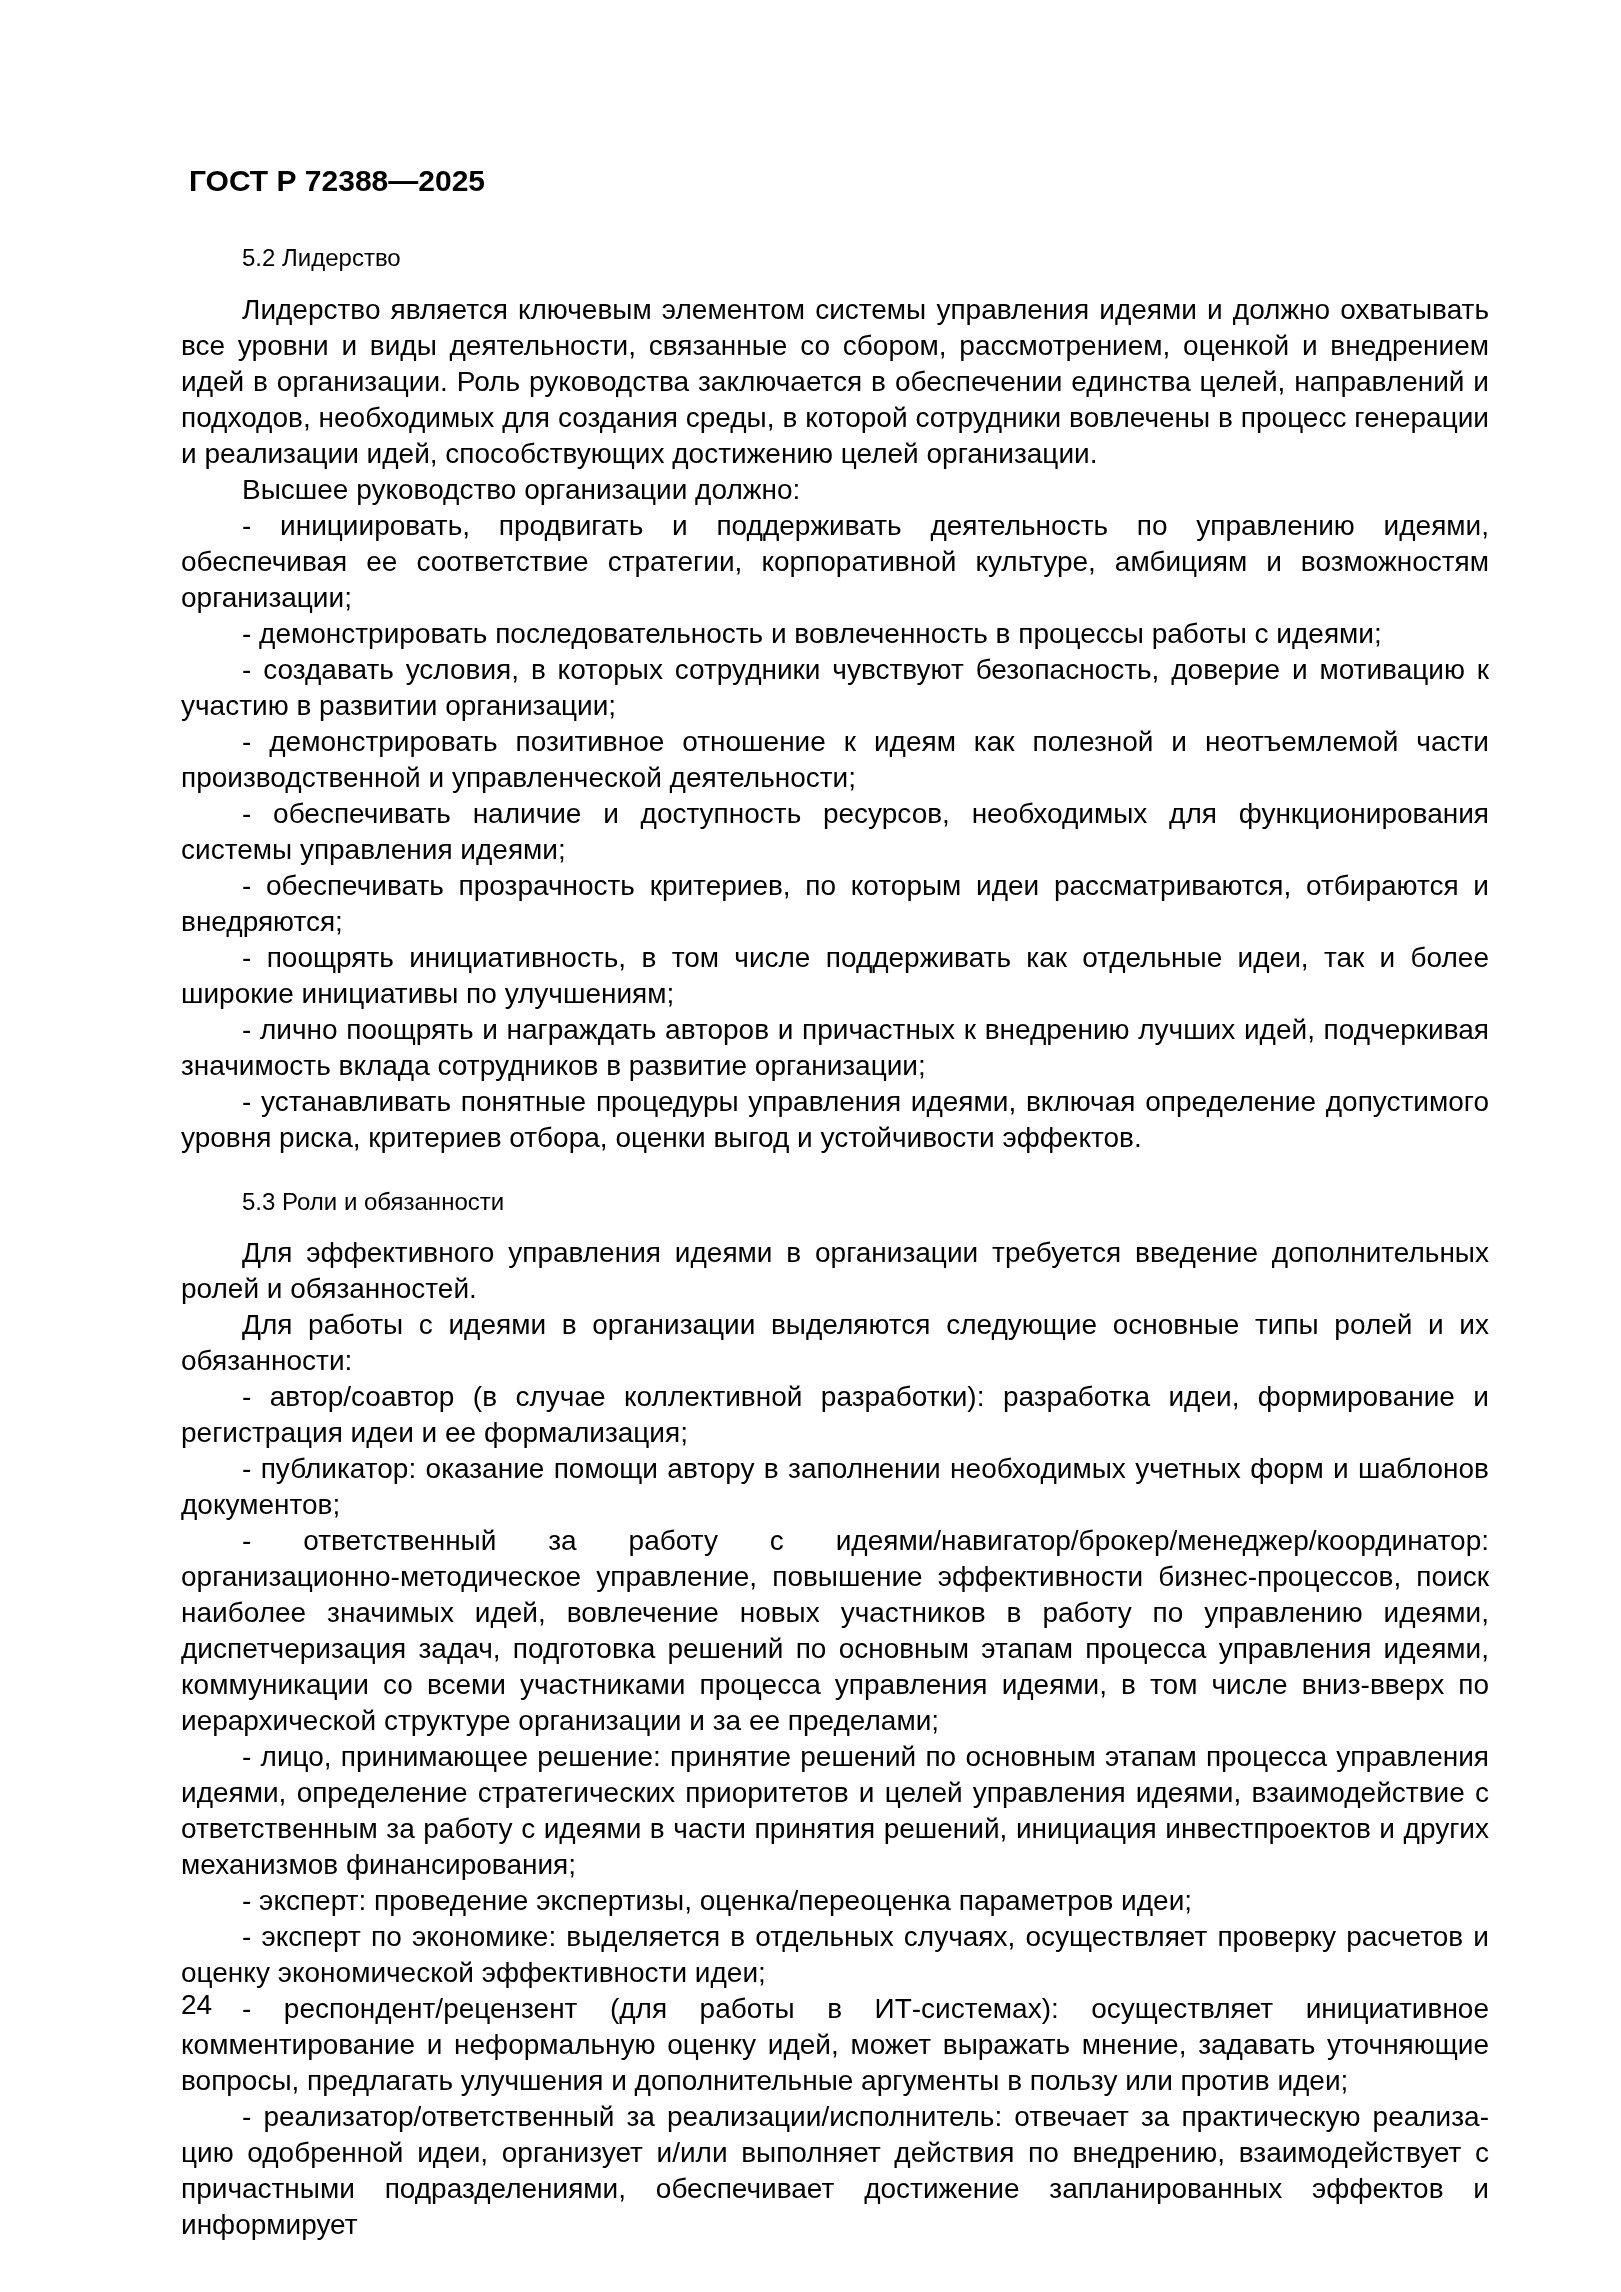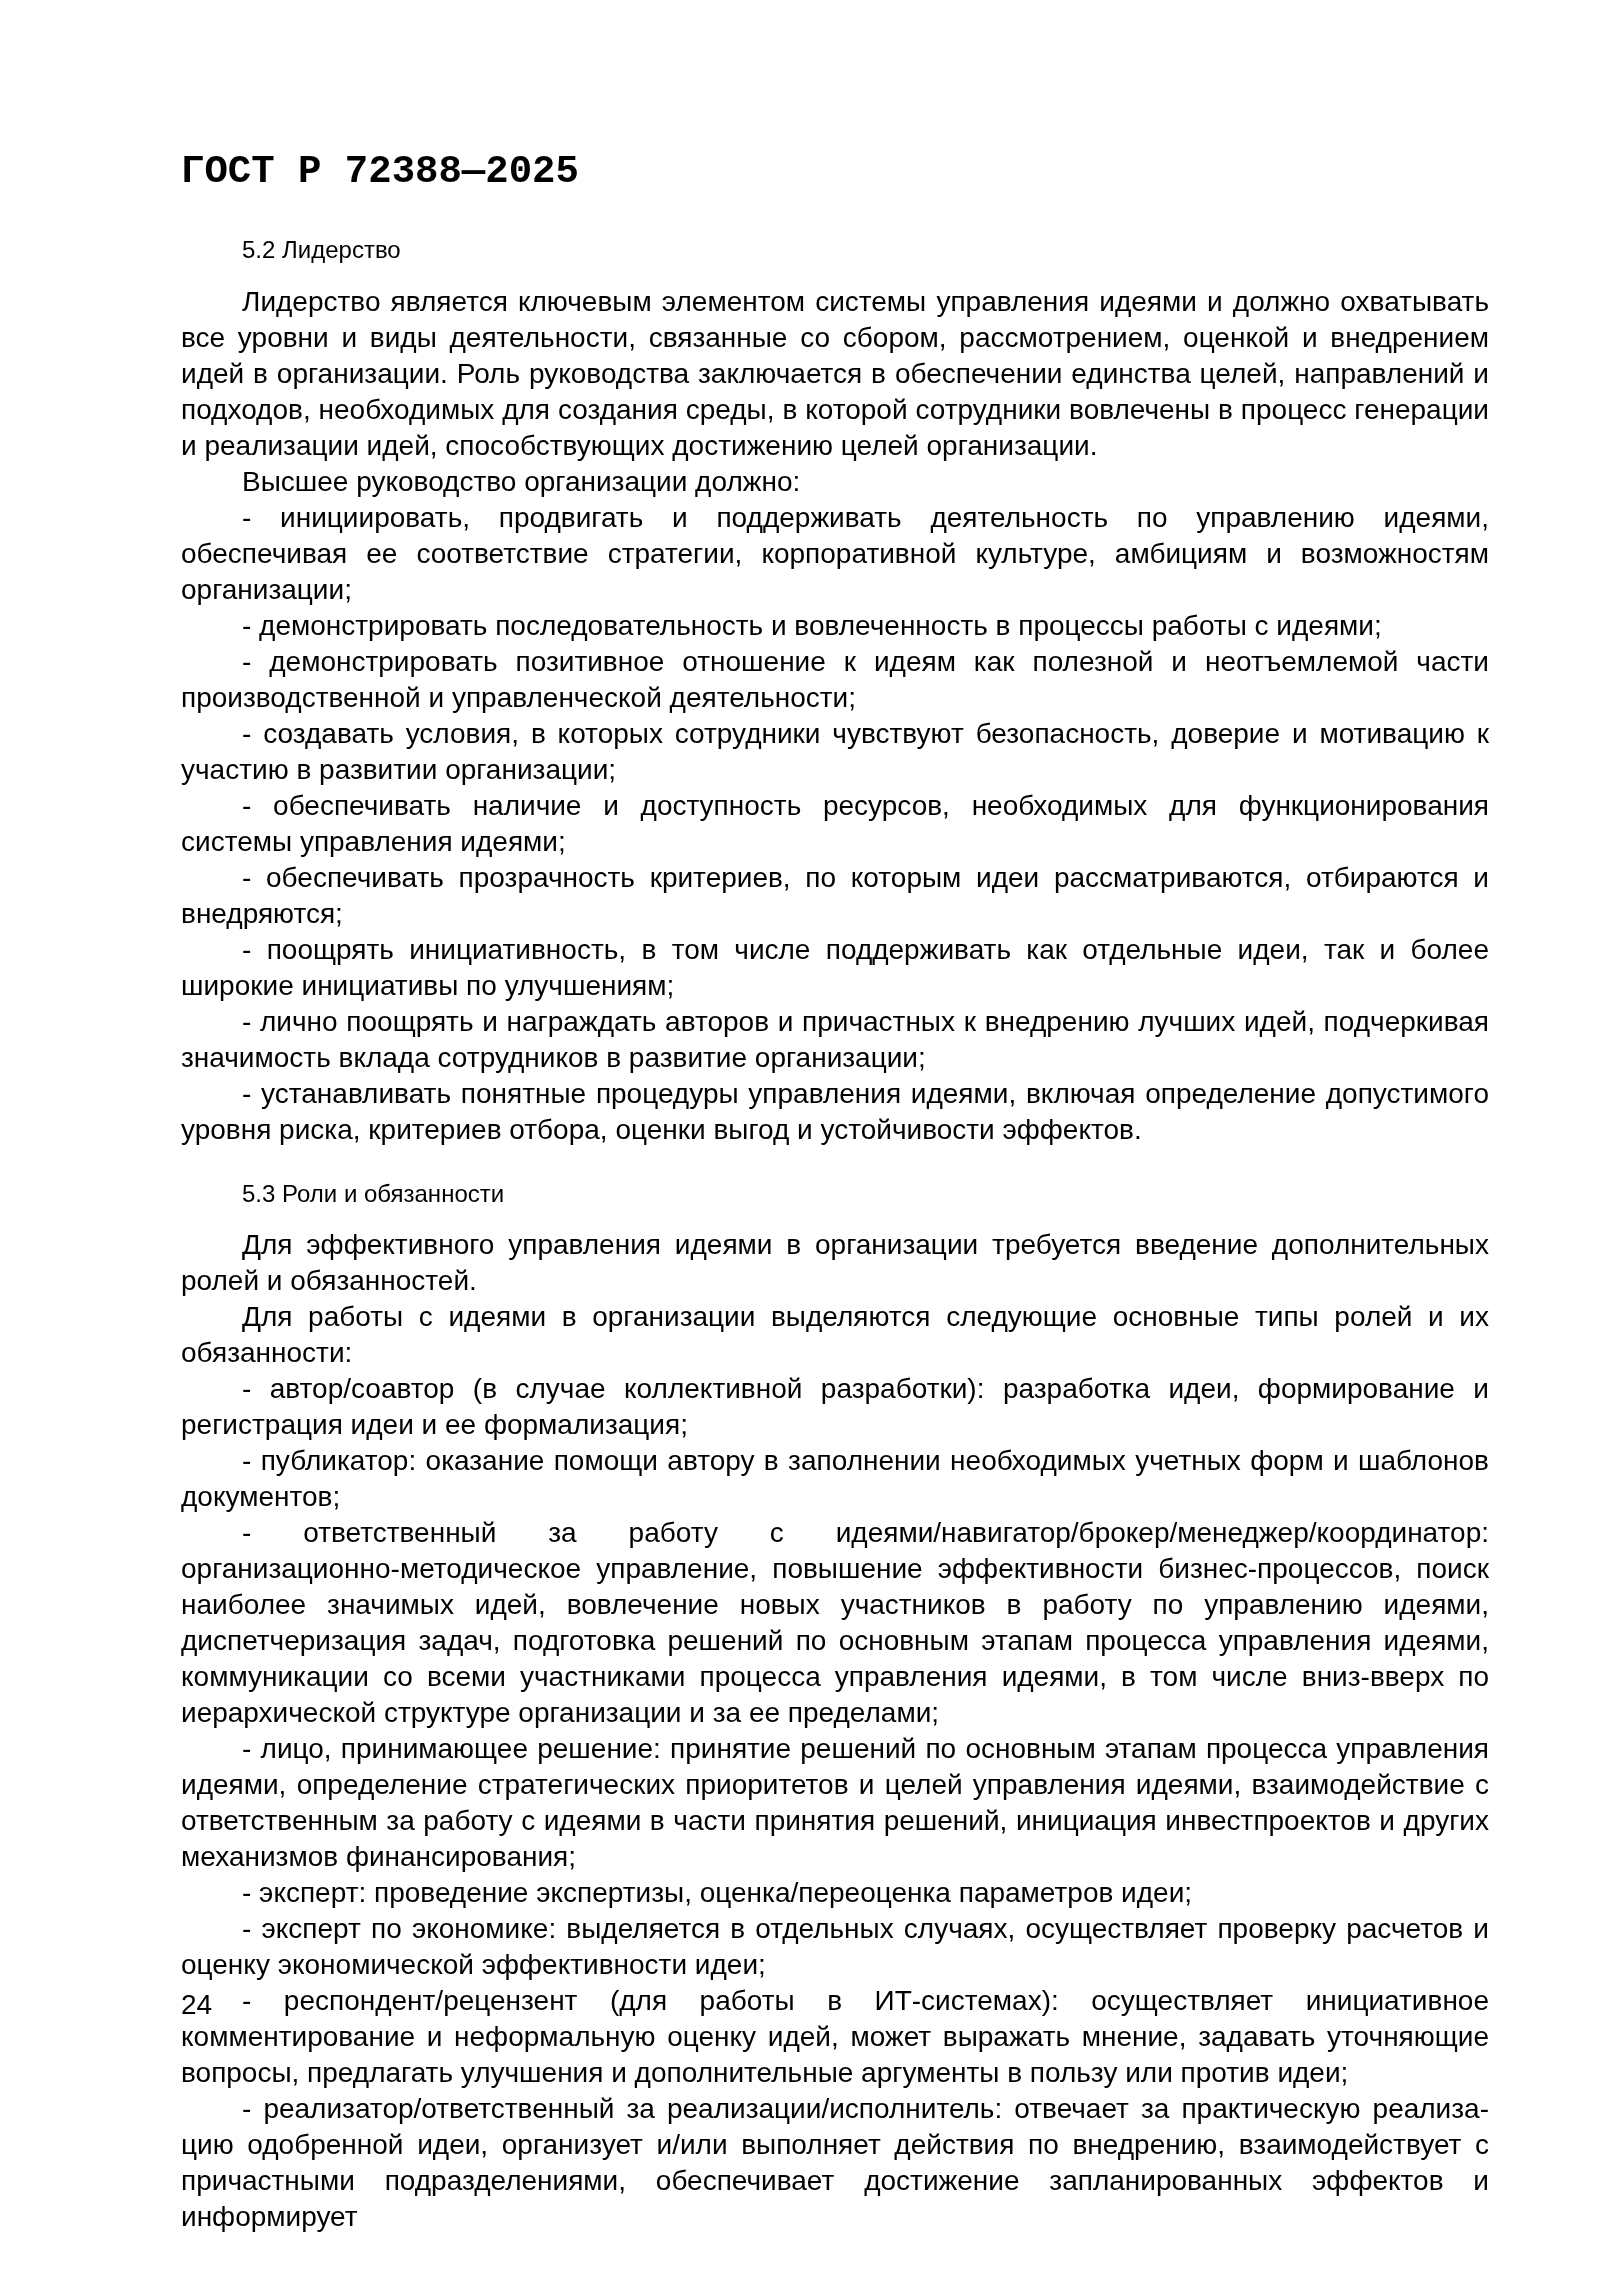--- a/index.html
+++ b/index.html
@@ -13,25 +13,24 @@
     width: 1621px;
     height: 2293px;
     background: #ffffff;
     overflow: hidden;
     box-sizing: border-box;
   }
   .content {
     padding: 157px 132px 0 181px;
   }
   .doc-header {
-    font-size: 39px;
+    font-size: 30px;
     line-height: 31px;
     font-weight: bold;
-    margin: 0;
-    font-family: Liberation Mono, monospace;
+    margin: 8px;
   }
   h2.sec {
     font-size: 24px;
     line-height: 33px;
     font-weight: normal;
     margin: 45px 0 17.6px 0;
     padding-left: 61px;
   }
   h2.sec.second {
     margin-top: 29px;
@@ -62,22 +61,22 @@
 <div class="page">
   <div class="content">
 
     <div class="doc-header">ГОСТ Р 72388—2025</div>
 
     <h2 class="sec">5.2 Лидерство</h2>
     <p class="body">Лидерство является ключевым элементом системы управления идеями и должно охватывать все уровни и виды деятельности, связанные со сбором, рассмотрением, оценкой и внедрением идей в организации. Роль руководства заключается в обеспечении единства целей, направлений и подходов, необходимых для создания среды, в которой сотрудники вовлечены в процесс генерации и реализации идей, способствующих достижению целей организации.</p>
     <p class="body">Высшее руководство организации должно:</p>
     <p class="body">- инициировать, продвигать и поддерживать деятельность по управлению идеями, обеспечивая ее соответствие стратегии, корпоративной культуре, амбициям и возможностям организации;</p>
     <p class="body">- демонстрировать последовательность и вовлеченность в процессы работы с идеями;</p>
+    <p class="body">- создавать условия, в которых сотрудники чувствуют безопасность, доверие и мотивацию к уча­стию в развитии организации;</p>
     <p class="body">- демонстрировать позитивное отношение к идеям как полезной и неотъемлемой части производ­ственной и управленческой деятельности;</p>
-    <p class="body">- создавать условия, в которых сотрудники чувствуют безопасность, доверие и мотивацию к уча­стию в развитии организации;</p>
     <p class="body">- обеспечивать наличие и доступность ресурсов, необходимых для функционирования системы управления идеями;</p>
     <p class="body">- обеспечивать прозрачность критериев, по которым идеи рассматриваются, отбираются и вне­дряются;</p>
     <p class="body">- поощрять инициативность, в том числе поддерживать как отдельные идеи, так и более широкие инициативы по улучшениям;</p>
     <p class="body">- лично поощрять и награждать авторов и причастных к внедрению лучших идей, подчеркивая значимость вклада сотрудников в развитие организации;</p>
     <p class="body">- устанавливать понятные процедуры управления идеями, включая определение допустимого уровня риска, критериев отбора, оценки выгод и устойчивости эффектов.</p>
 
     <h2 class="sec second">5.3 Роли и обязанности</h2>
     <p class="body">Для эффективного управления идеями в организации требуется введение дополнительных ролей и обязанностей.</p>
     <p class="body">Для работы с идеями в организации выделяются следующие основные типы ролей и их обязан­ности:</p>
     <p class="body">- автор/соавтор (в случае коллективной разработки): разработка идеи, формирование и регистра­ция идеи и ее формализация;</p>

